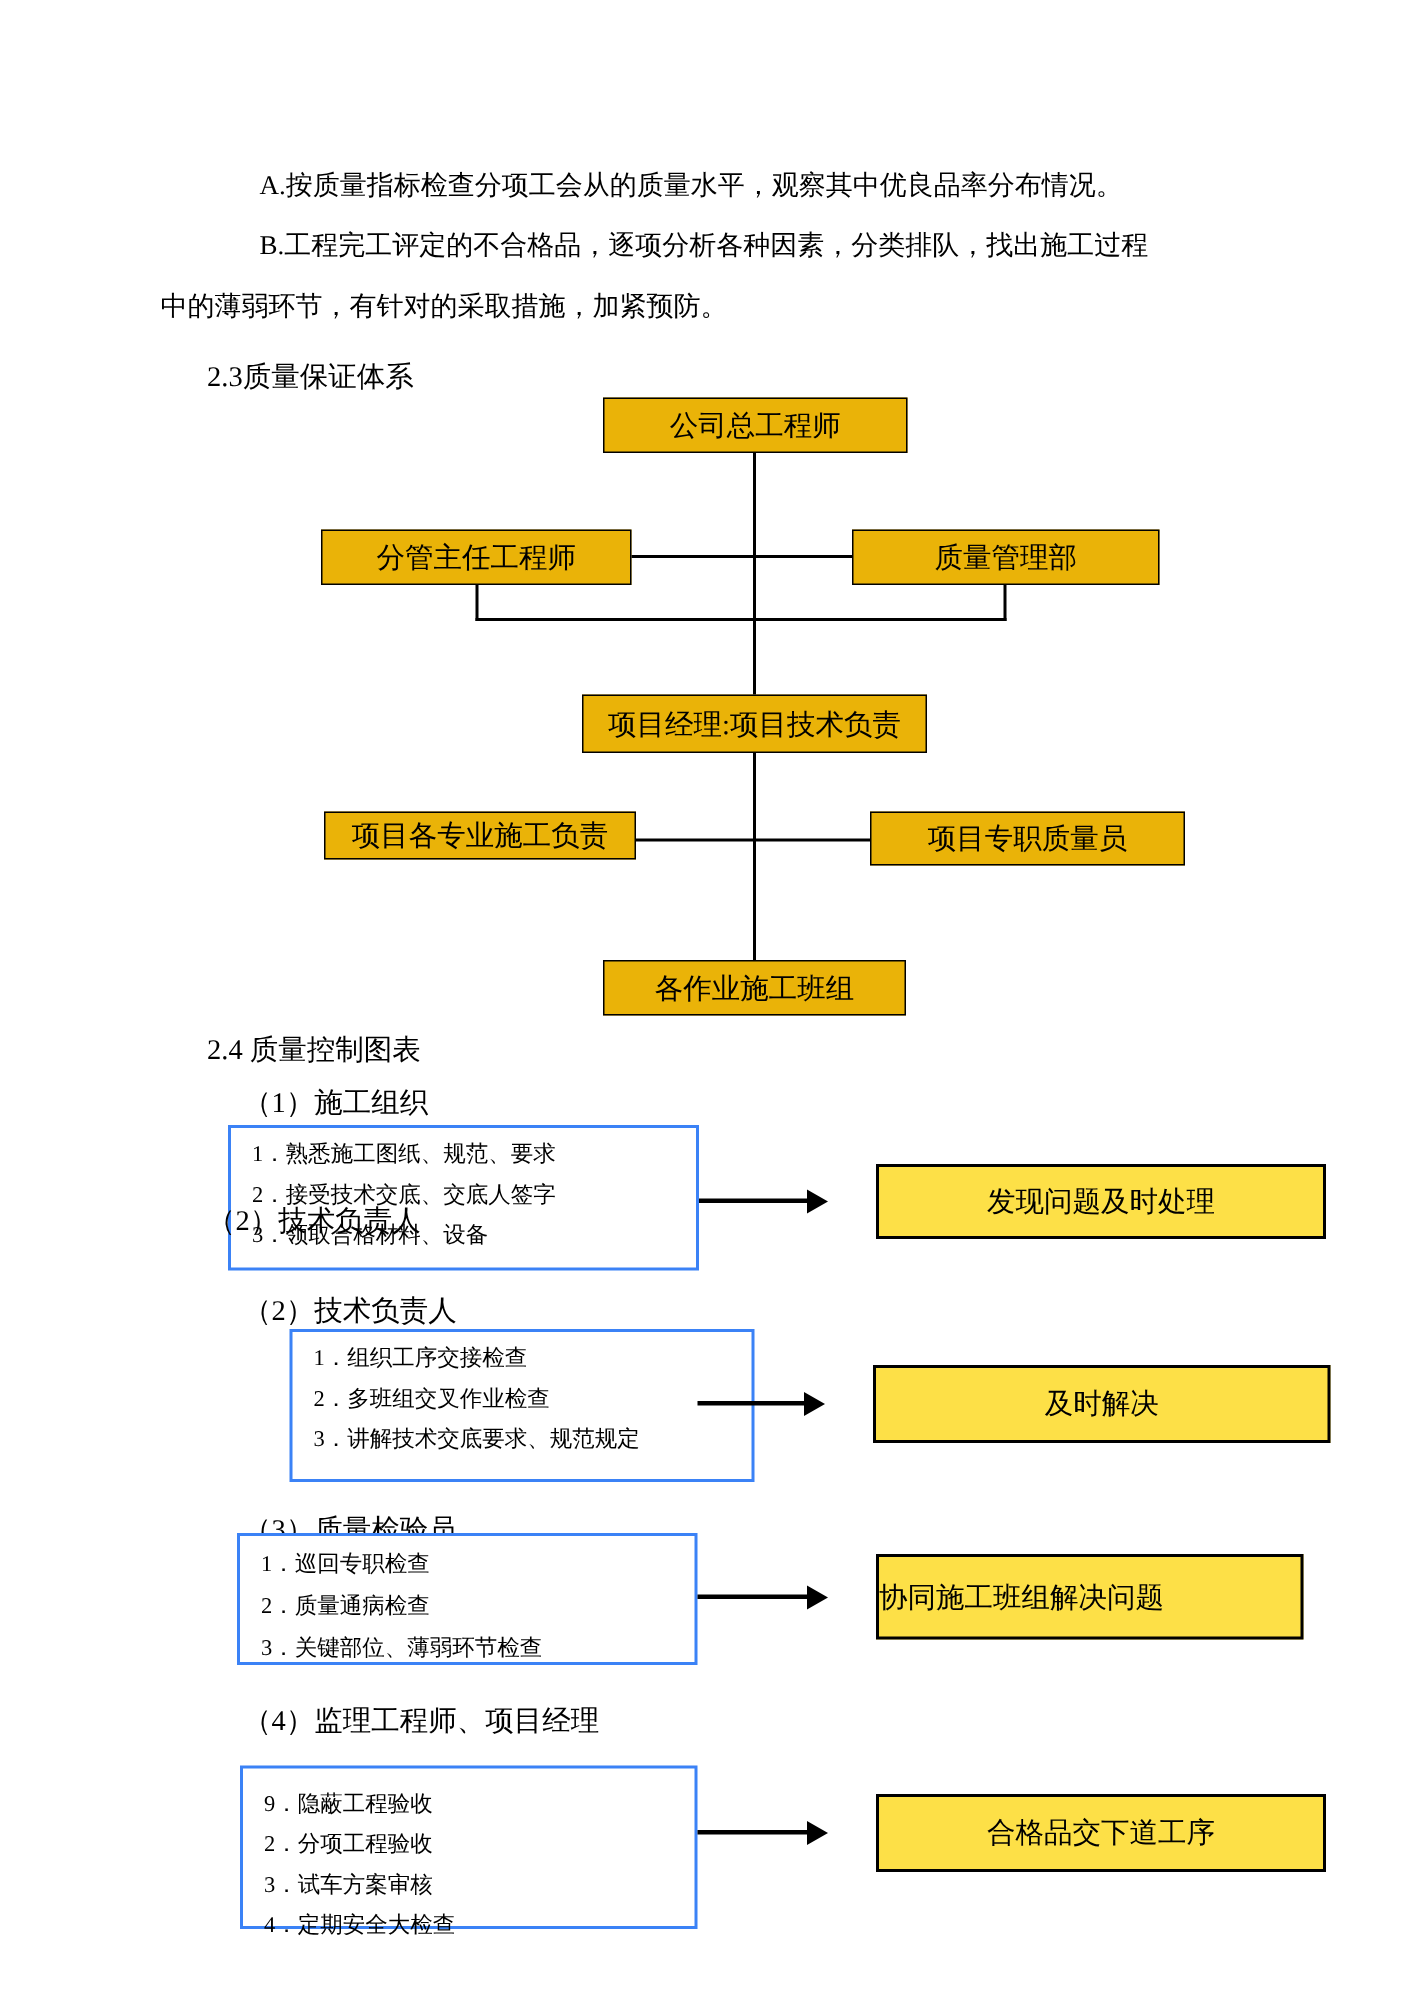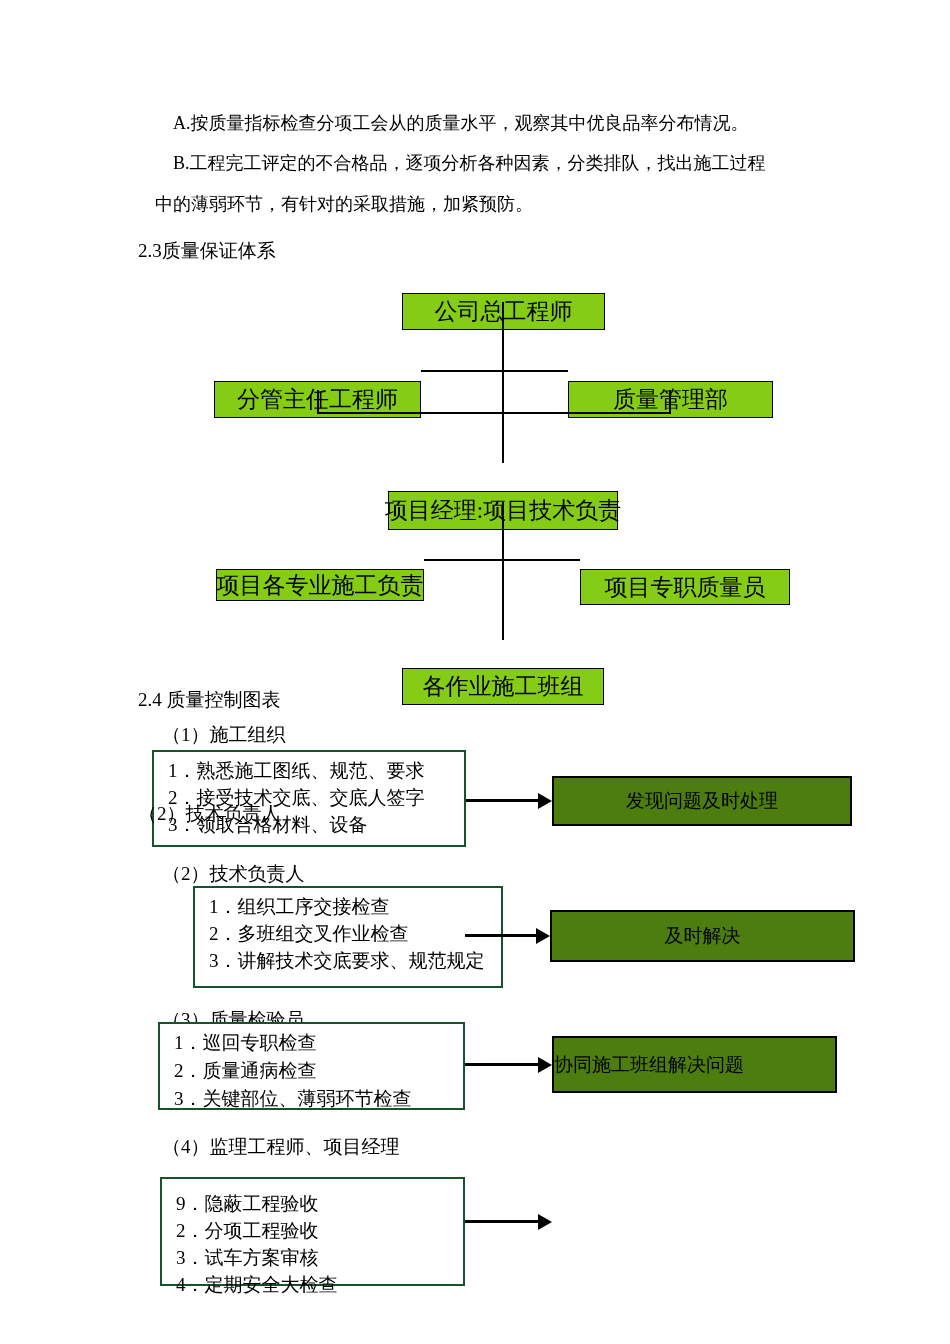--- a/index.html
+++ b/index.html
@@ -5,53 +5,53 @@
   html,body{margin:0;padding:0;background:#ffffff;}
   .page{
     position:relative;width:950px;height:1344px;background:#ffffff;
     font-family:"Liberation Serif","DejaVu Serif",serif;
     color:#000;overflow:hidden;
   }
   .abs{position:absolute;box-sizing:border-box;}
   .para{font-size:18px;line-height:22px;white-space:nowrap;}
   .heading{font-size:19px;white-space:nowrap;text-align:center;}
   .obox{
-    border:1.5px solid #000;background:#84cc16;
+    border:1.5px solid #000;background:#eab308;
     display:flex;align-items:center;justify-content:center;
-    font-size:23px;white-space:nowrap;margin-top:28px;
+    font-size:19px;white-space:nowrap;
   }
   .conn{background:#000;}
   .seclabel{font-size:19px;white-space:nowrap;}
   .lbox{
-    border:2px solid #14532d;background:#fff;font-size:19px;
+    border:2px solid #3b82f6;background:#fff;font-size:15px;
     padding:5px 0 0 14px;
   }
   .lbox .item{line-height:27px;white-space:nowrap;}
   .b3 .item{line-height:28px;}
   .rbox{
-    border:2px solid #000;background:#4d7c0f;font-size:19px;
-    display:flex;align-items:center;justify-content:center;white-space:nowrap;
+    border:2px solid #000;background:#fde047;font-size:19px;
+    display:flex;align-items:center;justify-content:center;white-space:nowrap;margin-left:32px;
   }
   .rbox.leftpad{justify-content:flex-start;}
   .aline{background:#000;height:3px;}
   .ahead{
     width:0;height:0;
     border-top:8px solid transparent;border-bottom:8px solid transparent;
     border-left:14px solid #000;
   }
   .ghost{font-size:19px;white-space:nowrap;z-index:5;}
 </style>
 </head>
 <body>
 
 <div class="page">
 
   <div class="abs para" style="left:173px;top:112px;">A.按质量指标检查分项工会从的质量水平，观察其中优良品率分布情况。</div>
   <div class="abs para" style="left:173px;top:152px;">B.工程完工评定的不合格品，逐项分析各种因素，分类排队，找出施工过程</div>
-  <div class="abs para" style="left:107px;top:193px;margin-left:48px;">中的薄弱环节，有针对的采取措施，加紧预防。</div>
+  <div class="abs para" style="left:107px;top:193px;">中的薄弱环节，有针对的采取措施，加紧预防。</div>
 
   <div class="abs heading" style="left:138px;top:238px;">2.3质量保证体系</div>
 
   <div class="abs obox" style="left:402px;top:265px;width:203px;height:37px;">公司总工程师</div>
   <div class="abs obox" style="left:214px;top:353px;width:207px;height:37px;">分管主任工程师</div>
   <div class="abs obox" style="left:568px;top:353px;width:205px;height:37px;">质量管理部</div>
   <div class="abs obox" style="left:388px;top:463px;width:230px;height:39px;">项目经理:项目技术负责</div>
   <div class="abs obox" style="left:216px;top:541px;width:208px;height:32px;">项目各专业施工负责</div>
   <div class="abs obox" style="left:580px;top:541px;width:210px;height:36px;">项目专职质量员</div>
   <div class="abs obox" style="left:402px;top:640px;width:202px;height:37px;">各作业施工班组</div>
@@ -99,14 +99,15 @@
 
   <div class="abs seclabel" style="left:162px;top:1134px;">（4）监理工程师、项目经理</div>
   <div class="abs lbox" style="left:160px;top:1177px;width:305px;height:109px;padding-top:11px;">
     <div class="item">9．隐蔽工程验收</div>
     <div class="item">2．分项工程验收</div>
     <div class="item">3．试车方案审核</div>
     <div class="item">4．定期安全大检查</div>
   </div>
   <div class="abs aline" style="left:465px;top:1220px;width:73px;"></div>
   <div class="abs ahead" style="left:538px;top:1214px;"></div>
+  <div class="abs rbox" style="left:552px;top:1196px;width:300px;height:52px;">合格品交下道工序</div>
 
 </div>
 
 </body></html>

